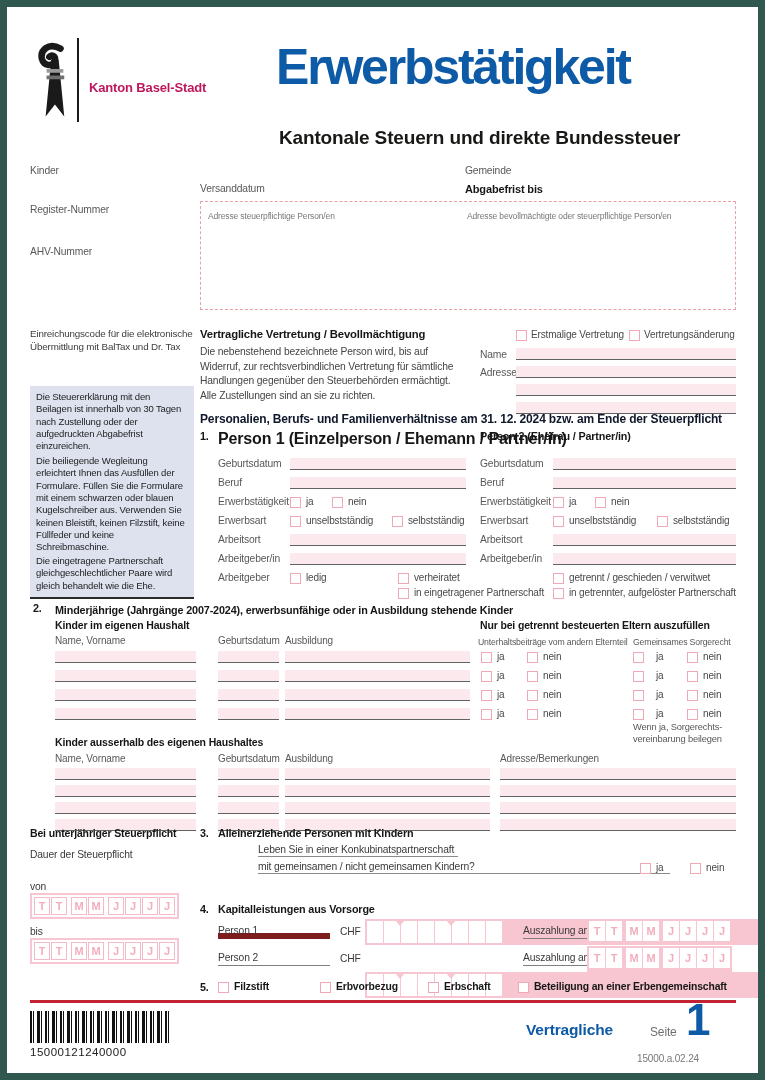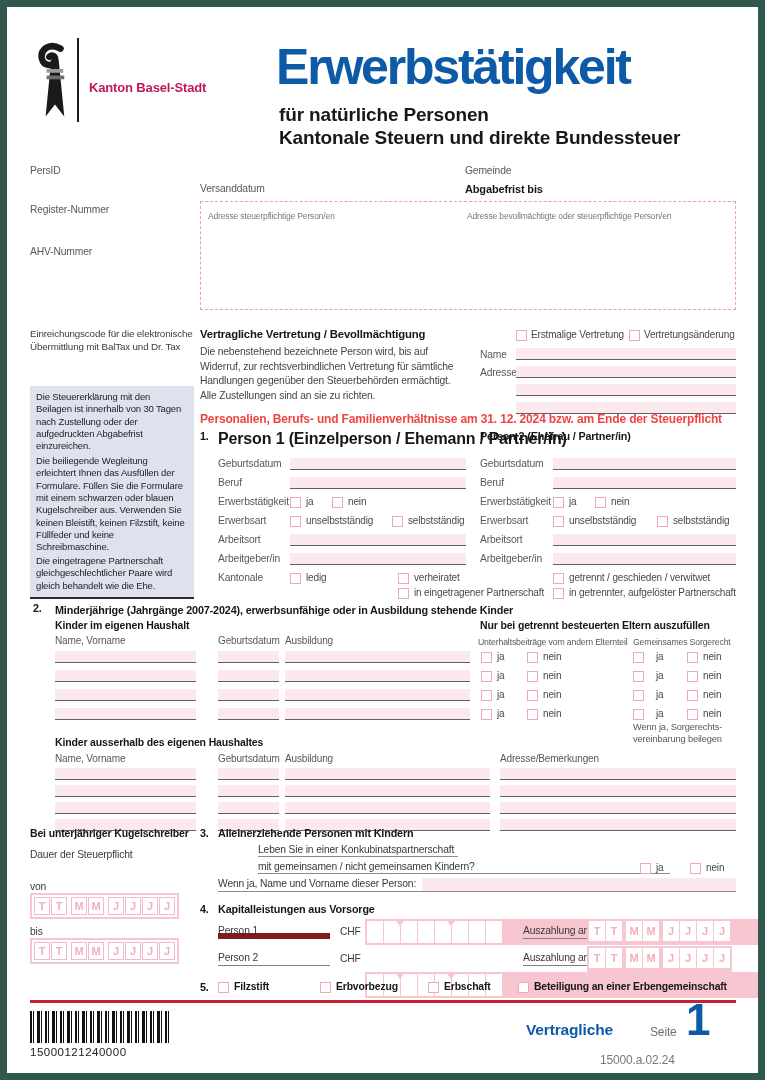--- a/index.html
+++ b/index.html
@@ -41,24 +41,23 @@
   <svg class="abs" style="left:37px;top:42px" width="34" height="82" viewBox="0 0 36 88">
     <path d="M25 7 C12 0 3 9 5 18 C7 26 17 27 19 20 C20 15 15 13 13 16" fill="none" stroke="#1a1a1a" stroke-width="7" stroke-linecap="round"></path>
     <polygon points="15,19 23,19 29,80 19,67 9,80" fill="#1a1a1a"></polygon>
     <rect x="10" y="29" width="18" height="4" fill="#9a9a9a"></rect>
     <rect x="10" y="36" width="19" height="4" fill="#6f6f6f"></rect>
   </svg>
   <div class="abs" style="left:77px;top:38px;width:2px;height:84px;background:#1a1a1a"></div>
   <div class="abs b" style="left:89px;top:80px;font-size:13px;color:#be185d">Kanton Basel-Stadt</div>
 
   <div class="abs b blue" style="left:276px;top:42px;font-size:50px;line-height:1;letter-spacing:-2.2px">Erwerbstätigkeit</div>
-  <div class="abs b" style="left:279px;top:104px;font-size:19px;color:#181816">für natürliche Personen</div>
   <div class="abs b" style="left:279px;top:127px;font-size:19px;color:#181816">Kantonale Steuern und direkte Bundessteuer</div>
 
-  <div class="abs lbl" style="left:30px;top:165px">PersID</div>
+  <div class="abs lbl" style="left:30px;top:165px">Kinder</div>
   <div class="abs lbl" style="left:30px;top:204px">Register-Nummer</div>
   <div class="abs lbl" style="left:30px;top:246px">AHV-Nummer</div>
   <div class="abs lbl" style="left:200px;top:183px">Versanddatum</div>
   <div class="abs lbl" style="left:465px;top:165px">Gemeinde</div>
   <div class="abs b" style="left:465px;top:183px;font-size:11px">Abgabefrist bis</div>
 
   <div class="abs" style="left:30px;top:328px;width:168px;font-size:9.8px;line-height:1.3;color:#3c3c3e">Einreichungscode für die elektronische Übermittlung mit BalTax und Dr. Tax</div>
 
   <div class="abs dashedbox" style="left:200px;top:201px;width:536px;height:109px">
     <span class="abs addrlbl" style="left:7px;top:9px">Adresse steuerpflichtige Person/en</span>
@@ -77,21 +76,21 @@
   <div class="abs fl" style="left:516px;top:348px;width:220px"></div>
   <span class="abs lbl" style="left:480px;top:367px">Adresse</span>
   <div class="abs fl" style="left:516px;top:366px;width:220px"></div>
   <div class="abs fl" style="left:516px;top:384px;width:220px"></div>
   <div class="abs fl" style="left:516px;top:402px;width:220px"></div>
 
   <div class="abs note" style="left:30px;top:386px">Die Steuererklärung mit den Beilagen ist innerhalb von 30 Tagen nach Zustellung oder der aufgedruckten Abgabefrist einzureichen.</div>
   <div class="abs note" style="left:30px;top:450px">Die beiliegende Wegleitung erleichtert Ihnen das Ausfüllen der Formulare. Füllen Sie die Formulare mit einem schwarzen oder blauen Kugelschreiber aus. Verwenden Sie keinen Bleistift, keinen Filzstift, keine Füllfeder und keine Schreibmaschine.</div>
   <div class="abs note" style="left:30px;top:550px;border-bottom:2px solid #2a2a2a">Die eingetragene Partnerschaft gleichgeschlechtlicher Paare wird gleich behandelt wie die Ehe.</div>
 
-  <div class="abs b" style="left:200px;top:412px;width:536px;font-size:12px;color:#ef4444">Personalien, Berufs- und Familienverhältnisse am 31. 12. 2024 bzw. am Ende der Steuerpflicht</div>
+  <div class="abs b" style="left:200px;top:412px;width:536px;font-size:12px;color:#0f172a">Personalien, Berufs- und Familienverhältnisse am 31. 12. 2024 bzw. am Ende der Steuerpflicht</div>
 
   <span class="abs b" style="left:200px;top:430px;font-size:10.8px">1.</span>
   <span class="abs b" style="left:218px;top:430px;font-size:16px">Person 1 (Einzelperson / Ehemann / Partner/in)</span>
   <span class="abs b" style="left:480px;top:430px;font-size:10.8px">Person 2 (Ehefrau / Partner/in)</span>
 
   <span class="abs lbl" style="left:218px;top:458px">Geburtsdatum</span>
   <div class="abs fl" style="left:290px;top:458px;width:176px"></div>
   <span class="abs lbl" style="left:218px;top:477px">Beruf</span>
   <div class="abs fl" style="left:290px;top:477px;width:176px"></div>
 
@@ -105,21 +104,21 @@
   <span class="abs cb" style="left:290px;top:516px"></span>
   <span class="abs cbl" style="left:306px;top:515px">unselbstständig</span>
   <span class="abs cb" style="left:392px;top:516px"></span>
   <span class="abs cbl" style="left:408px;top:515px">selbstständig</span>
 
   <span class="abs lbl" style="left:218px;top:534px">Arbeitsort</span>
   <div class="abs fl" style="left:290px;top:534px;width:176px"></div>
   <span class="abs lbl" style="left:218px;top:553px">Arbeitgeber/in</span>
   <div class="abs fl" style="left:290px;top:553px;width:176px"></div>
 
-  <span class="abs lbl" style="left:218px;top:572px">Kantonale</span>
+  <span class="abs lbl" style="left:218px;top:572px">Arbeitgeber</span>
   <span class="abs cb" style="left:290px;top:573px"></span>
   <span class="abs cbl" style="left:306px;top:572px">ledig</span>
   <span class="abs cb" style="left:398px;top:573px"></span>
   <span class="abs cbl" style="left:414px;top:572px">verheiratet</span>
   <span class="abs cb" style="left:398px;top:588px"></span>
   <span class="abs cbl" style="left:414px;top:587px">in eingetragener Partnerschaft</span>
 
   <span class="abs lbl" style="left:480px;top:458px">Geburtsdatum</span>
   <div class="abs fl" style="left:553px;top:458px;width:183px"></div>
   <span class="abs lbl" style="left:480px;top:477px">Beruf</span>
@@ -224,21 +223,21 @@
   <div class="abs fl" style="left:500px;top:785px;width:236px"></div>
   <div class="abs fl" style="left:55px;top:802px;width:141px"></div>
   <div class="abs fl" style="left:218px;top:802px;width:61px"></div>
   <div class="abs fl" style="left:285px;top:802px;width:205px"></div>
   <div class="abs fl" style="left:500px;top:802px;width:236px"></div>
   <div class="abs fl" style="left:55px;top:819px;width:141px"></div>
   <div class="abs fl" style="left:218px;top:819px;width:61px"></div>
   <div class="abs fl" style="left:285px;top:819px;width:205px"></div>
   <div class="abs fl" style="left:500px;top:819px;width:236px"></div>
 
-  <div class="abs b" style="left:30px;top:827px;font-size:10.5px">Bei unterjähriger Kugelschreiber</div>
+  <div class="abs b" style="left:30px;top:827px;font-size:10.5px">Bei unterjähriger Steuerpflicht</div>
   <div class="abs dk" style="left:30px;top:849px">Dauer der Steuerpflicht</div>
   <div class="abs dk" style="left:30px;top:881px">von</div>
   <div class="abs dwrap" style="left:30px;top:893px">
     <span class="dcell">T</span>
     <span class="dcell gap">T</span>
     <span class="dcell">M</span>
     <span class="dcell gap">M</span>
     <span class="dcell">J</span>
     <span class="dcell">J</span>
     <span class="dcell">J</span>
@@ -257,24 +256,20 @@
   </div>
 
   <span class="abs b" style="left:200px;top:827px;font-size:10.8px">3.</span>
   <span class="abs b" style="left:218px;top:827px;font-size:10.8px">Alleinerziehende Personen mit Kindern</span>
   <div class="abs ul dk" style="left:218px;top:844px;width:200px">Leben Sie in einer Konkubinatspartnerschaft</div>
   <div class="abs ul dk" style="left:218px;top:861px;width:412px">mit gemeinsamen / nicht gemeinsamen Kindern?</div>
   <span class="abs cb" style="left:640px;top:863px"></span>
   <span class="abs cbl" style="left:656px;top:862px">ja</span>
   <span class="abs cb" style="left:690px;top:863px"></span>
   <span class="abs cbl" style="left:706px;top:862px">nein</span>
-  <div class="abs" style="left:218px;top:878px;width:518px;height:14px;border-bottom:1px solid #8a8a8c;display:flex">
-    <span class="dk">Wenn ja, Name und Vorname dieser Person:</span>
-    <span style="flex:1;background:#fce9ed;margin-left:6px"></span>
-  </div>
 
   <span class="abs b" style="left:200px;top:903px;font-size:10.8px">4.</span>
   <span class="abs b" style="left:218px;top:903px;font-size:10.8px">Kapitalleistungen aus Vorsorge</span>
 
   <div class="abs dk" style="left:218px;top:925px;width:112px;border-bottom:6px solid #7f1d1d;height:14px">Person 1</div>
   <span class="abs dk" style="left:340px;top:926px">CHF</span>
   <div class="abs awrap" style="left:365px;top:919px">
     <span class="acell"></span>
       <span class="acell"></span>
       <span class="acell"></span>
@@ -335,14 +330,14 @@
   <span class="abs b" style="left:534px;top:981px;font-size:10.4px">Beteiligung an einer Erbengemeinschaft</span>
 
   <div class="abs redline" style="left:30px;top:1000px;width:706px"></div>
 
   <div class="abs barcode" style="left:30px;top:1011px;width:142px;height:32px"></div>
   <div class="abs" style="left:30px;top:1046px;font-size:11.5px;letter-spacing:0.5px;color:#222">15000121240000</div>
 
   <span class="abs b blue" style="left:526px;top:1021px;font-size:15.5px">Vertragliche</span>
   <span class="abs" style="left:650px;top:1025px;font-size:12px;color:#6e6f71">Seite</span>
   <span class="abs b blue" style="left:686px;top:998px;font-size:44px;line-height:1">1</span>
-  <div class="abs" style="left:600px;top:1053px;width:136px;text-align:left;font-size:12px;color:#77787a">15000.a.02.24</div>
+  <div class="abs" style="left:600px;top:1053px;width:136px;text-align:center;font-size:10px;color:#77787a">15000.a.02.24</div>
 </div>
 
 </body></html>

